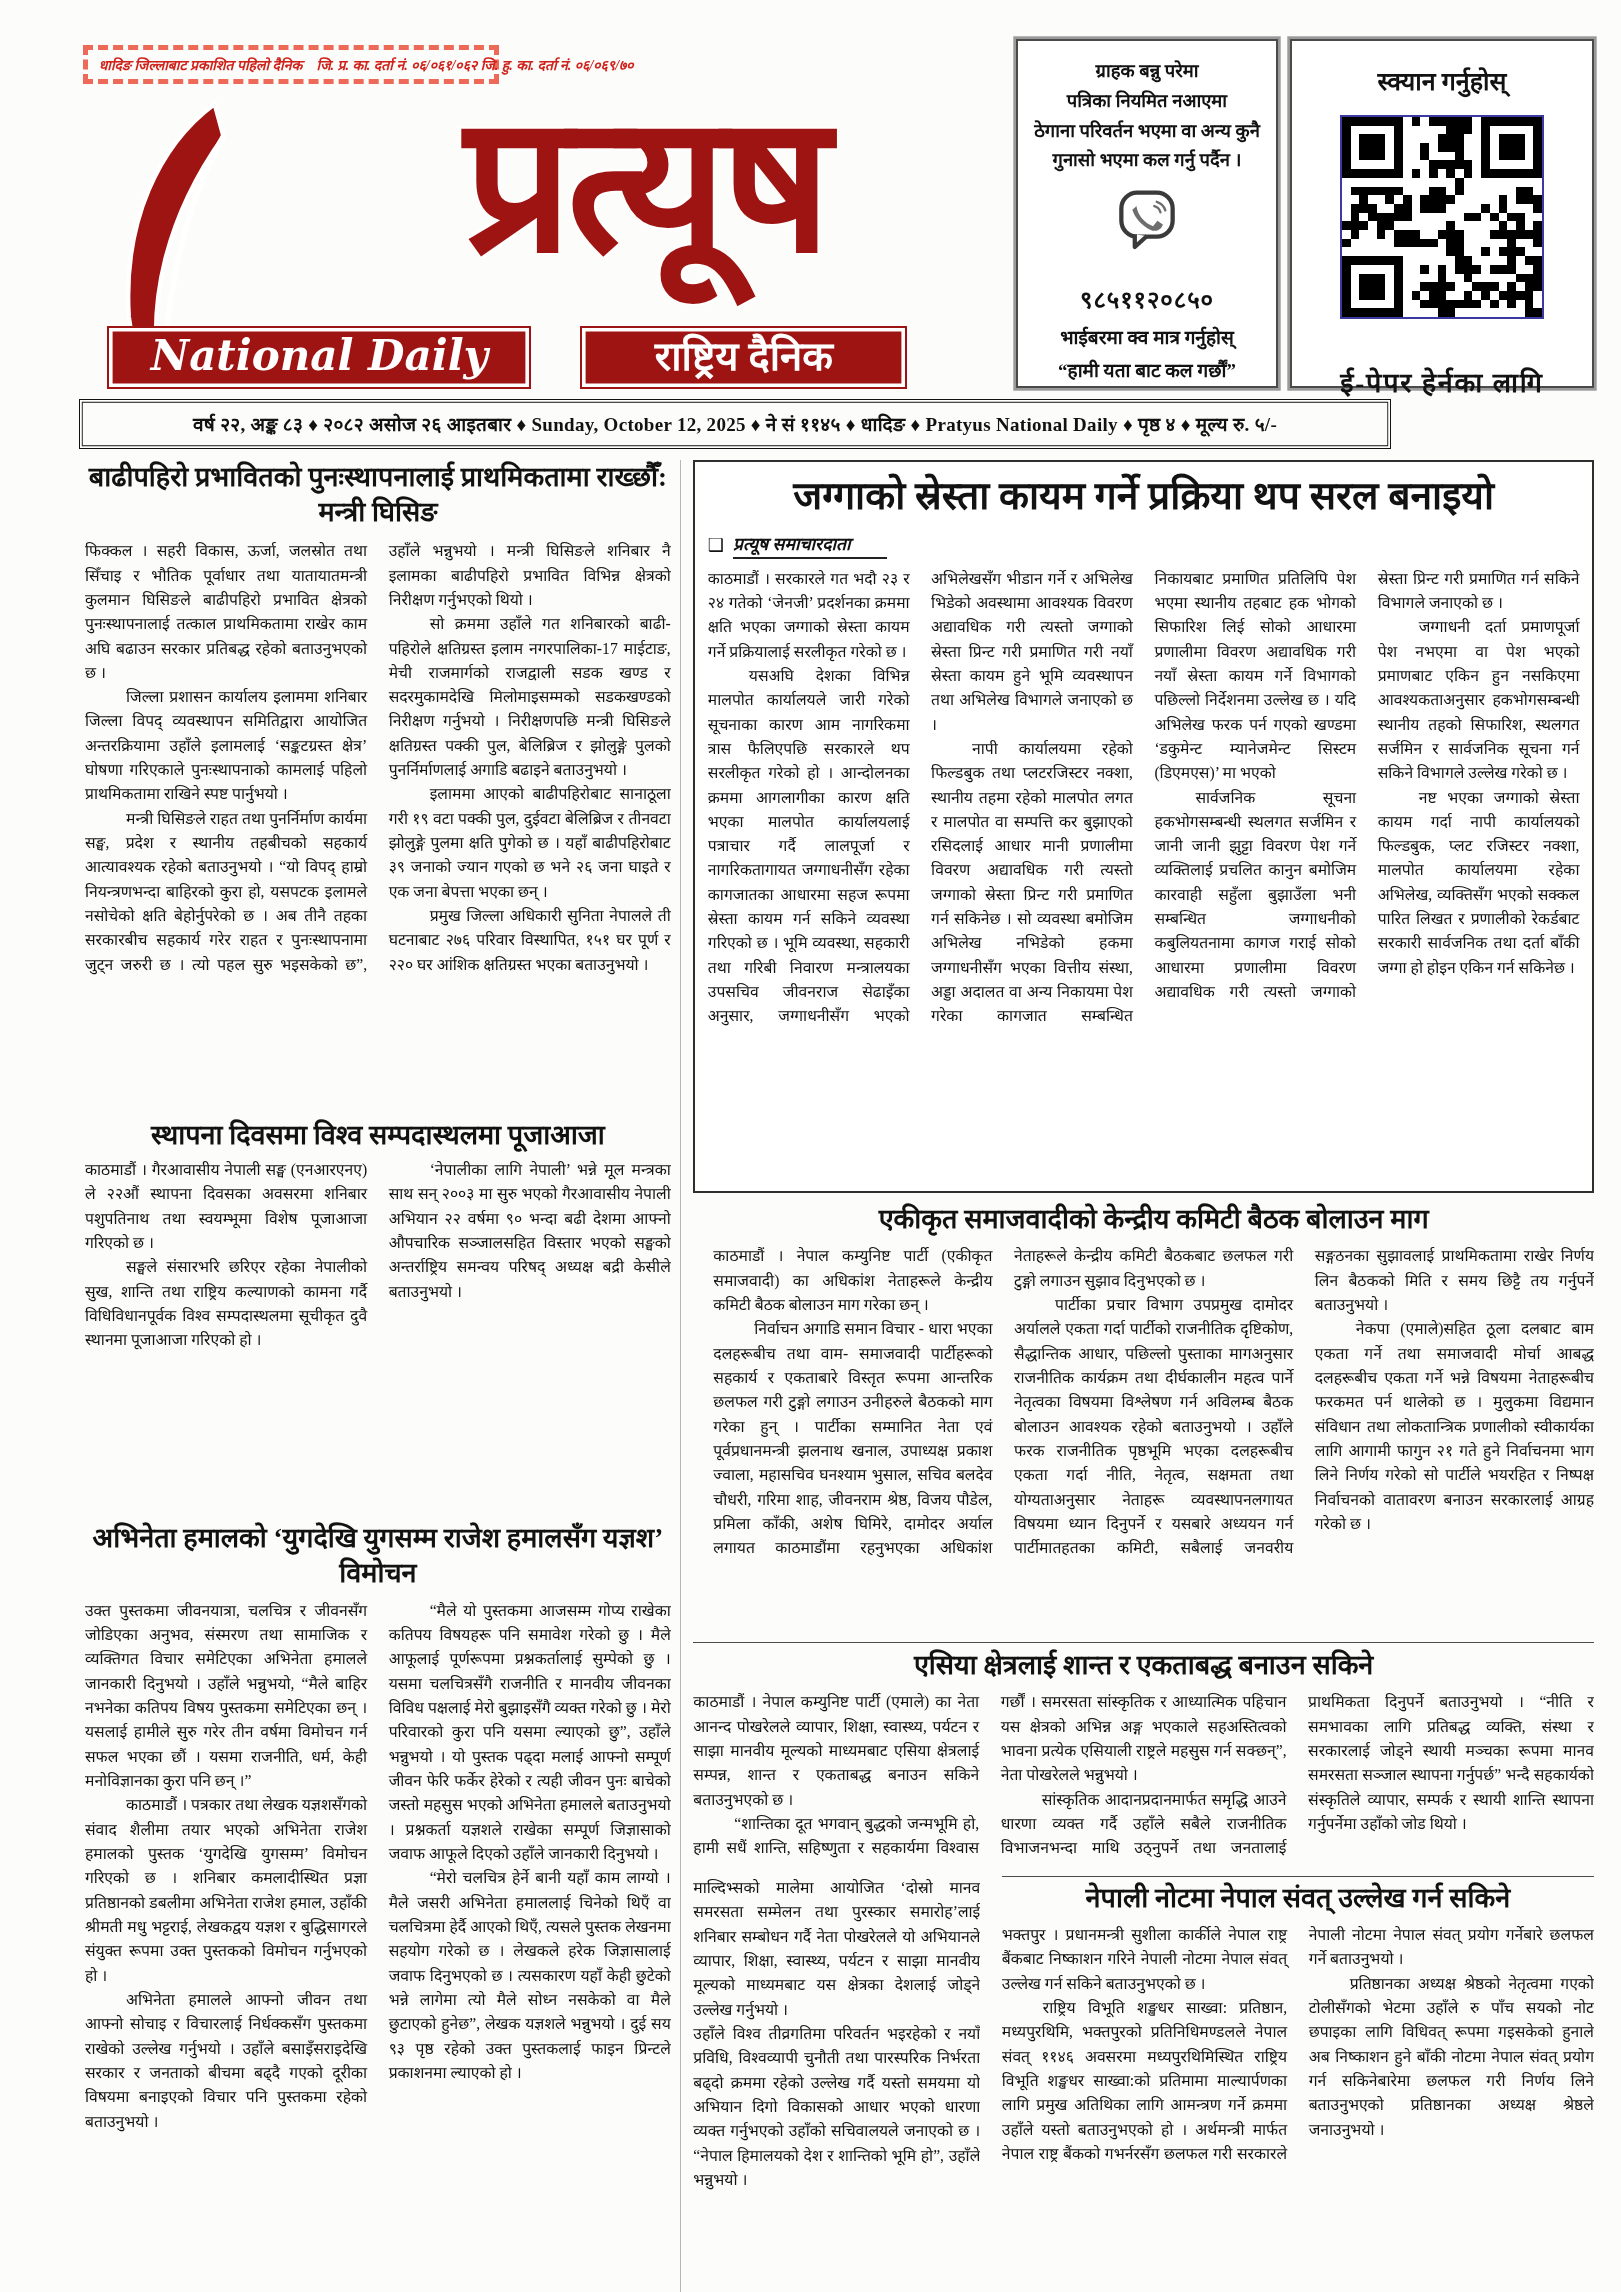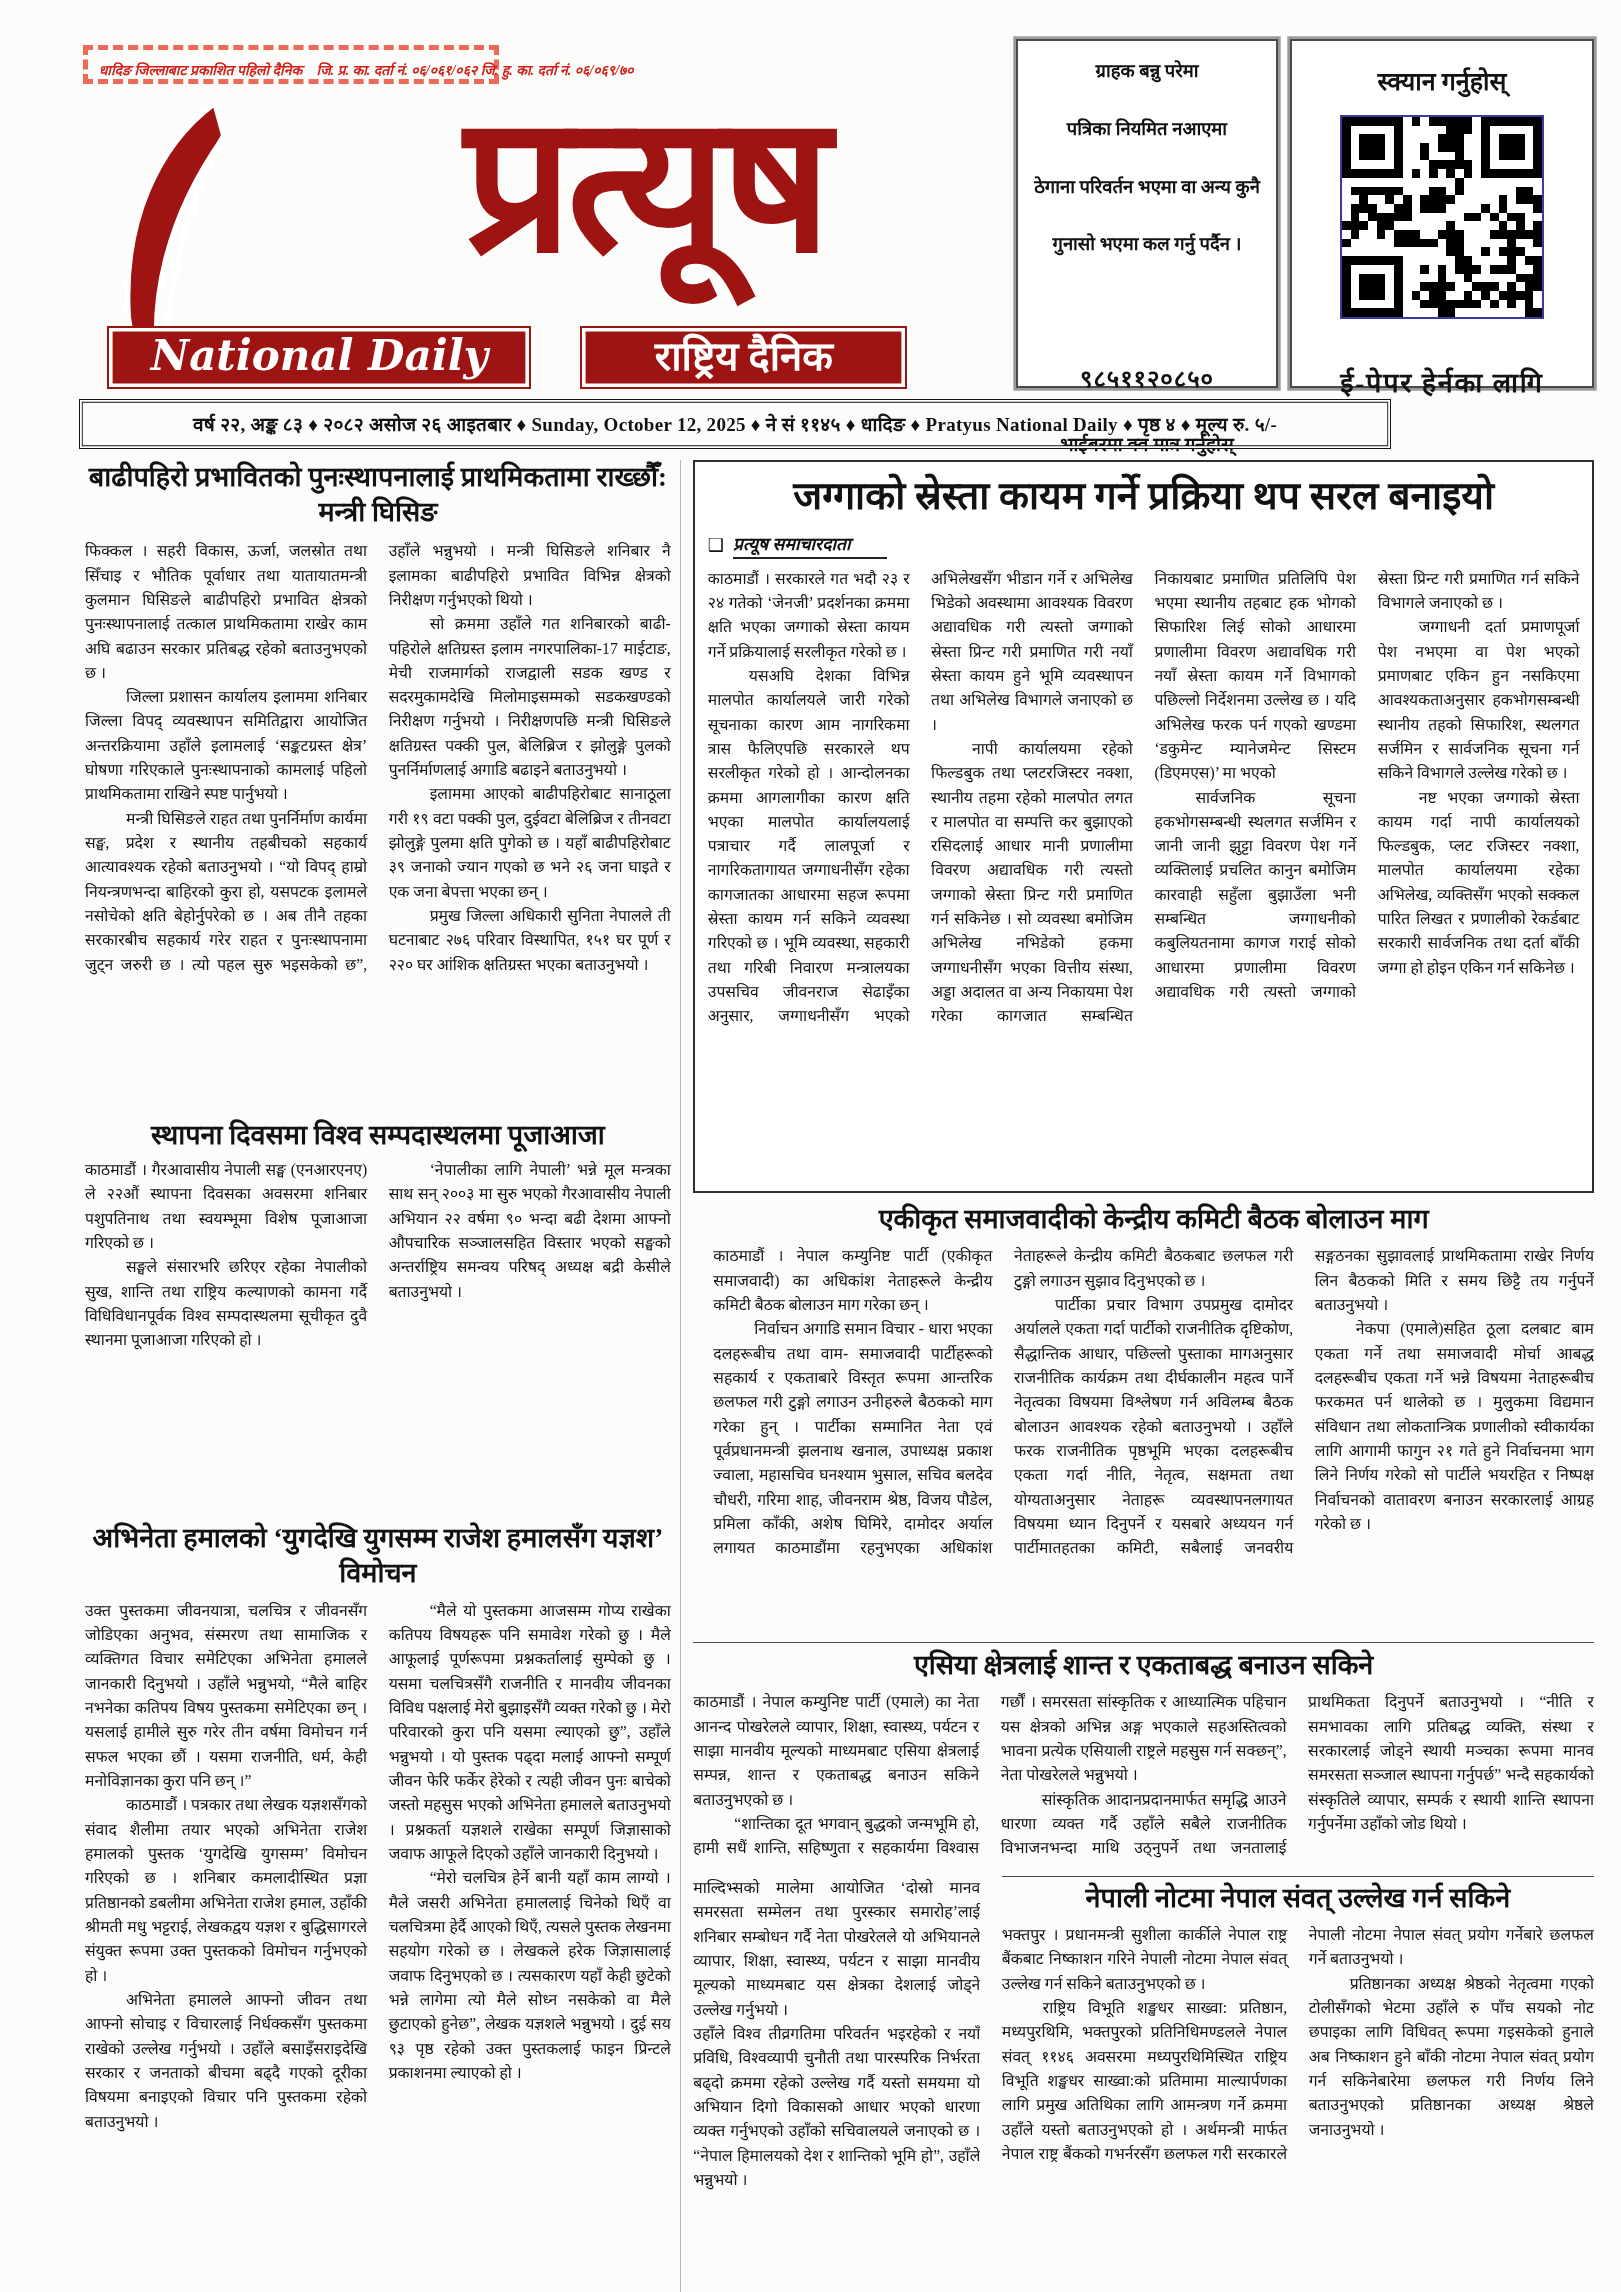--- a/index.html
+++ b/index.html
@@ -13,21 +13,21 @@
   .page{
     width:1622px;height:2293px;position:relative;background:var(--paper);
     font-family:"Liberation Serif","DejaVu Serif",serif;color:var(--ink);
     overflow:hidden;margin:0 auto;
   }
   
   .header{position:absolute;left:0;top:0;width:1622px;height:394px;}
   .reg-strip{
     position:absolute;left:83px;top:45px;width:416px;height:39px;
     border:5.4px dashed var(--light-red);
-    display:flex;align-items:flex-end;justify-content:space-between;
+    display:flex;align-items:center;justify-content:space-between;
     padding:0 10.7px;gap:14.3px;
   }
   .reg-strip span{
     color:#cf221b;font-size:14px;font-weight:bold;font-style:italic;white-space:nowrap;
   }
   .masthead{position:absolute;left:85px;top:86px;width:922px;height:309px;}
   .quill{position:absolute;left:0;top:9px;width:206px;height:296px;}
   .logo-title{
     position:absolute;left:193px;top:-52px;width:734px;text-align:center;
     font-size:190px;font-weight:bold;color:var(--red);letter-spacing:-5.4px;
@@ -41,21 +41,21 @@
     box-shadow:inset 0 0 0 3.6px #fff;text-align:center;
   }
   .logo-box.en{width:424px;height:63px;font-size:42px;font-weight:bold;font-style:italic;
     line-height:56px;font-family:"DejaVu Serif","Liberation Serif",serif;}
   .logo-box.np{width:327px;height:63px;font-size:40px;font-weight:bold;line-height:57px;}
   .side-box{
     position:absolute;top:39px;height:349px;border:2.7px solid #4a4a4a;
     box-shadow:0 0 0 0.9px #fff inset, 0 0 0 2.7px #9a9a9a;
     background:#fff;display:flex;flex-direction:column;align-items:center;
   }
-  .contact-box{left:1016px;width:262px;padding:16px 9px 3px;gap:28px;}
+  .contact-box{left:1016px;width:262px;padding:16px 9px 3px;}
   .contact-box .cl{font-size:18.4px;font-weight:bold;text-align:center;line-height:1.62;}
   .viber{width:106px;height:106px;margin:12.5px 0 9px;}
   .phone{font-size:24px;font-weight:bold;letter-spacing:0.9px;margin-top:23px;}
   .note{font-size:19px;font-weight:bold;margin-top:9px;}
   .quote{font-size:19px;font-weight:bold;margin-top:7.2px;}
   .qr-box{left:1290px;width:304px;padding:21.5px 9px 9px;}
   .scan-label{font-size:25px;font-weight:bold;}
   .qr{width:204px;height:204px;border:2.7px solid #3a3aa0;margin:18px 0 16px;background:#fff;}
   .qr svg{width:100%;height:100%;display:block;}
   .epaper-caption{font-size:27px;font-weight:bold;letter-spacing:1.8px;margin-top:28px;}

